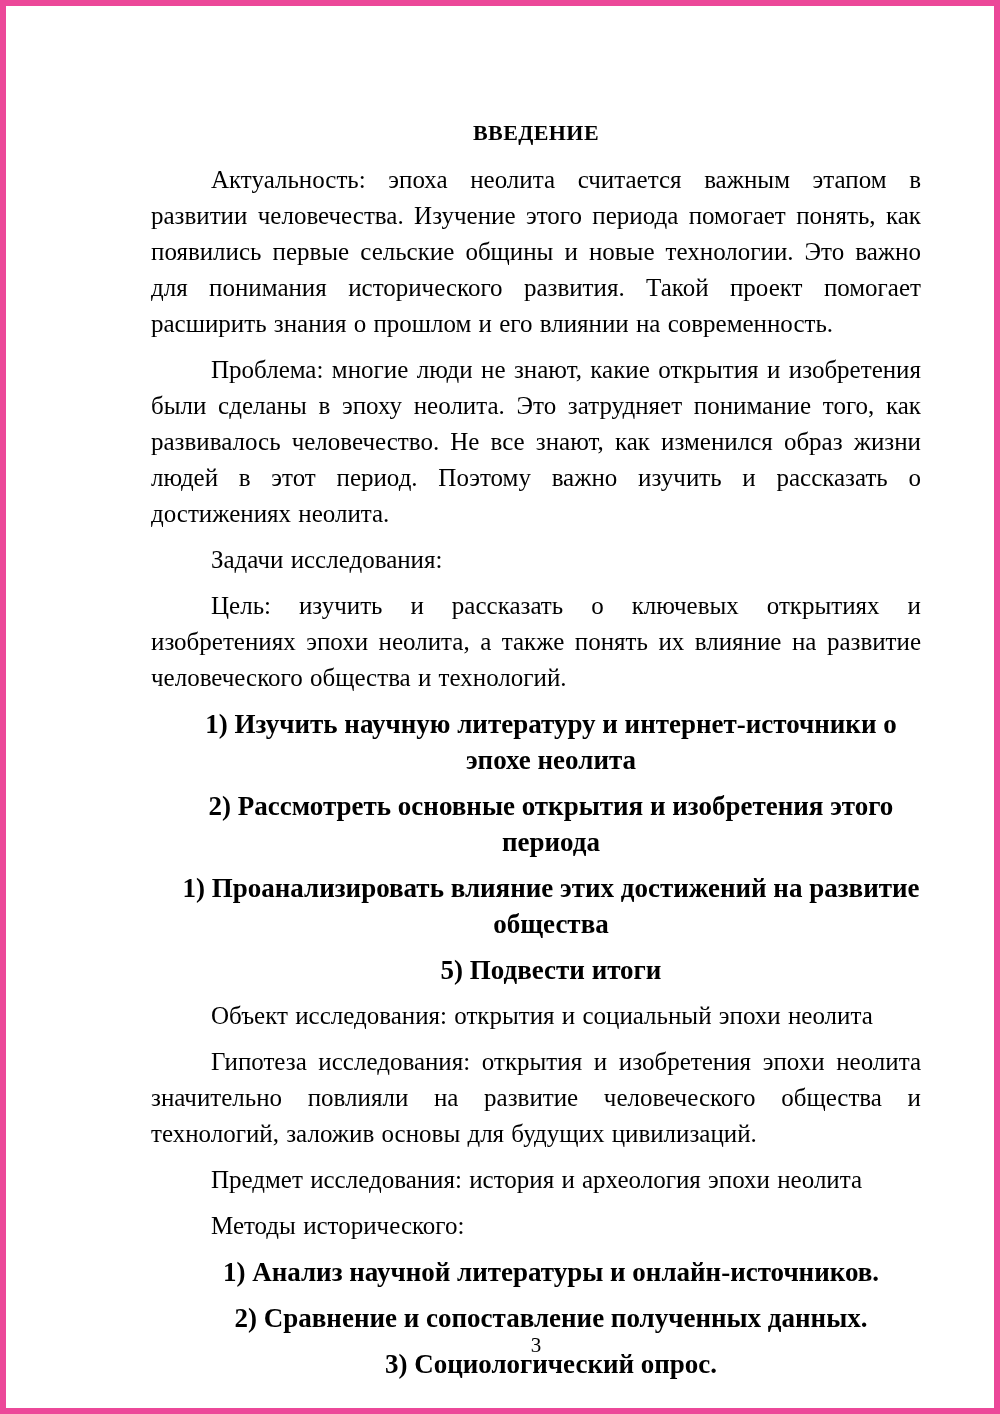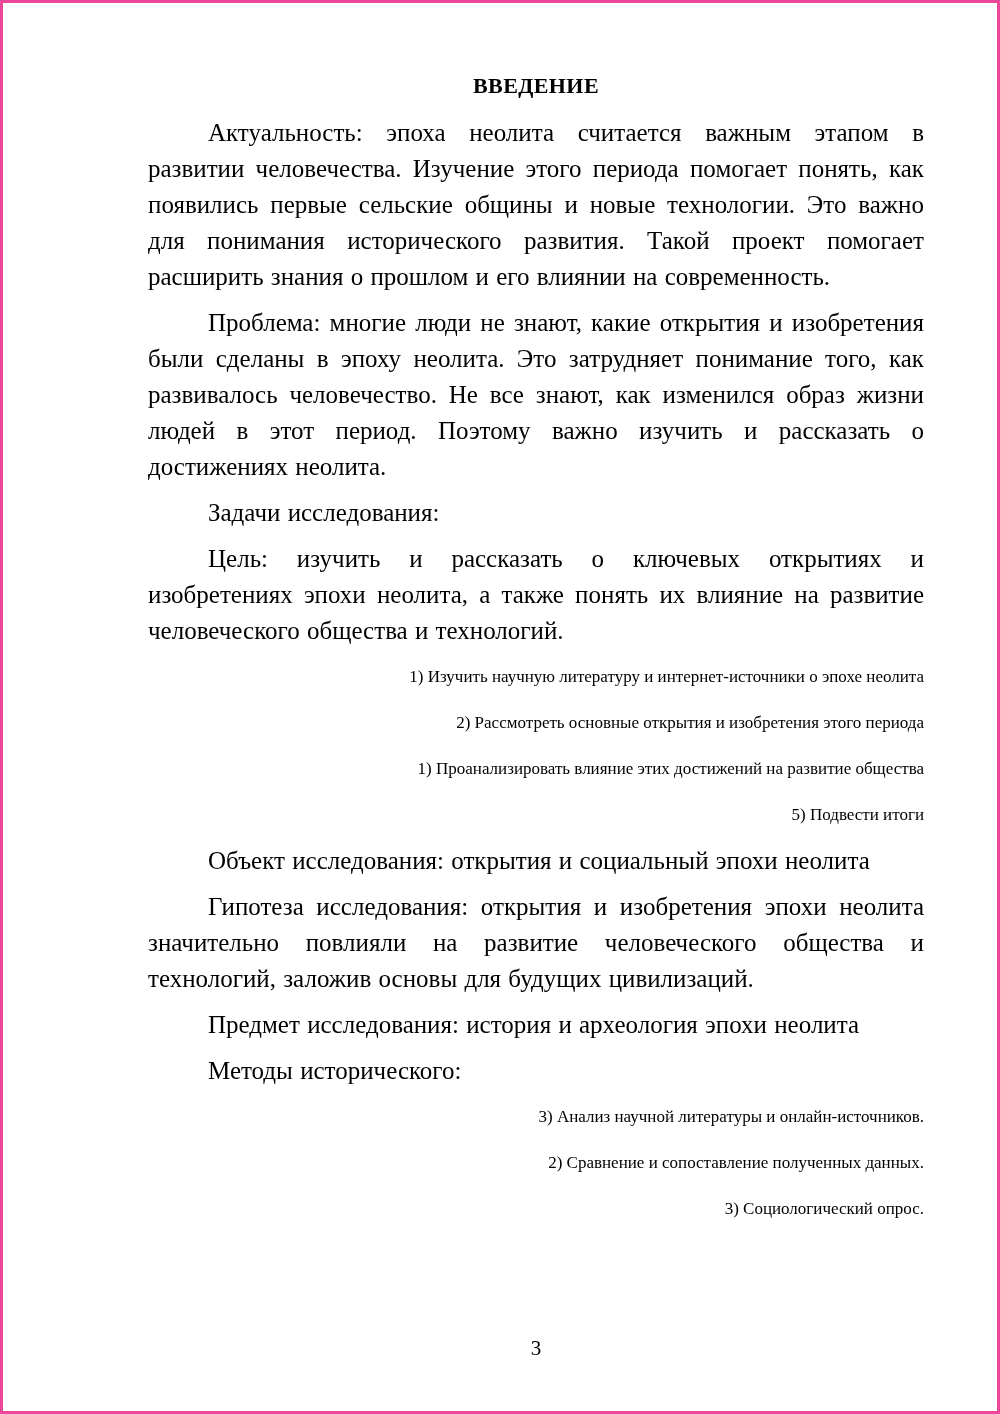--- a/index.html
+++ b/index.html
@@ -12,46 +12,47 @@
     height: 1414px;
     font-family: "Liberation Serif", "DejaVu Serif", serif;
     color: #000000;
   }
   .page {
     box-sizing: border-box;
     position: relative;
     width: 1000px;
     height: 1414px;
     background: #ffffff;
-    border: 3px solid #ec4899;
-    padding: 68px 73px 40px 145px;
+    border: 6px solid #ec4899;
+    padding: 112px 73px 40px 145px;
   }
   .title {
     font-size: 22px;
     line-height: 30px;
     font-weight: bold;
     text-align: center;
     margin: 0 0 14px 0;
     letter-spacing: 0.4px;
   }
   .para {
     font-size: 25px;
     line-height: 36px;
     text-align: justify;
     text-align-last: left;
     text-indent: 60px;
     margin: 0 0 10px 0;
     word-spacing: 1px;
   }
   .list-item {
-    font-size: 17px;
+    font-size: 27px;
     line-height: 36px;
     margin: 0 0 10px 0;
     padding-left: 30px;
-    text-align: right;
+    text-align: center;
+    font-weight: bold;
   }
   .page-number {
     position: absolute;
     bottom: 50px;
     left: 145px;
     right: 73px;
     text-align: center;
     font-size: 21px;
   }
 </style>
@@ -76,19 +77,19 @@
   <p class="list-item">5) Подвести итоги</p>
 
   <p class="para">Объект исследования: открытия и социальный эпохи неолита</p>
 
   <p class="para">Гипотеза исследования: открытия и изобретения эпохи неолита значительно повлияли на развитие человеческого общества и технологий, заложив основы для будущих цивилизаций.</p>
 
   <p class="para">Предмет исследования: история и археология эпохи неолита</p>
 
   <p class="para">Методы исторического:</p>
 
-  <p class="list-item">3) Анализ научной литературы и онлайн-источников.</p>
+  <p class="list-item">1) Анализ научной литературы и онлайн-источников.</p>
   <p class="list-item">2) Сравнение и сопоставление полученных данных.</p>
   <p class="list-item">3) Социологический опрос.</p>
 
   <div class="page-number">3</div>
 
 </div>
 
 </body></html>

